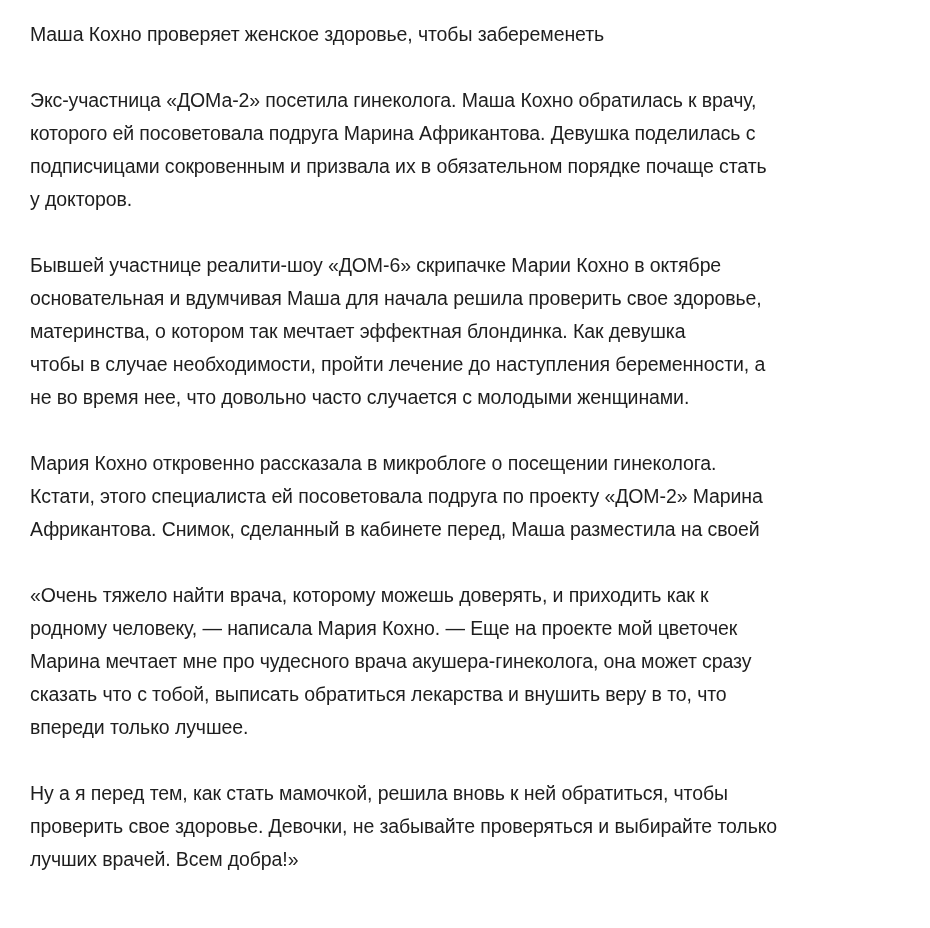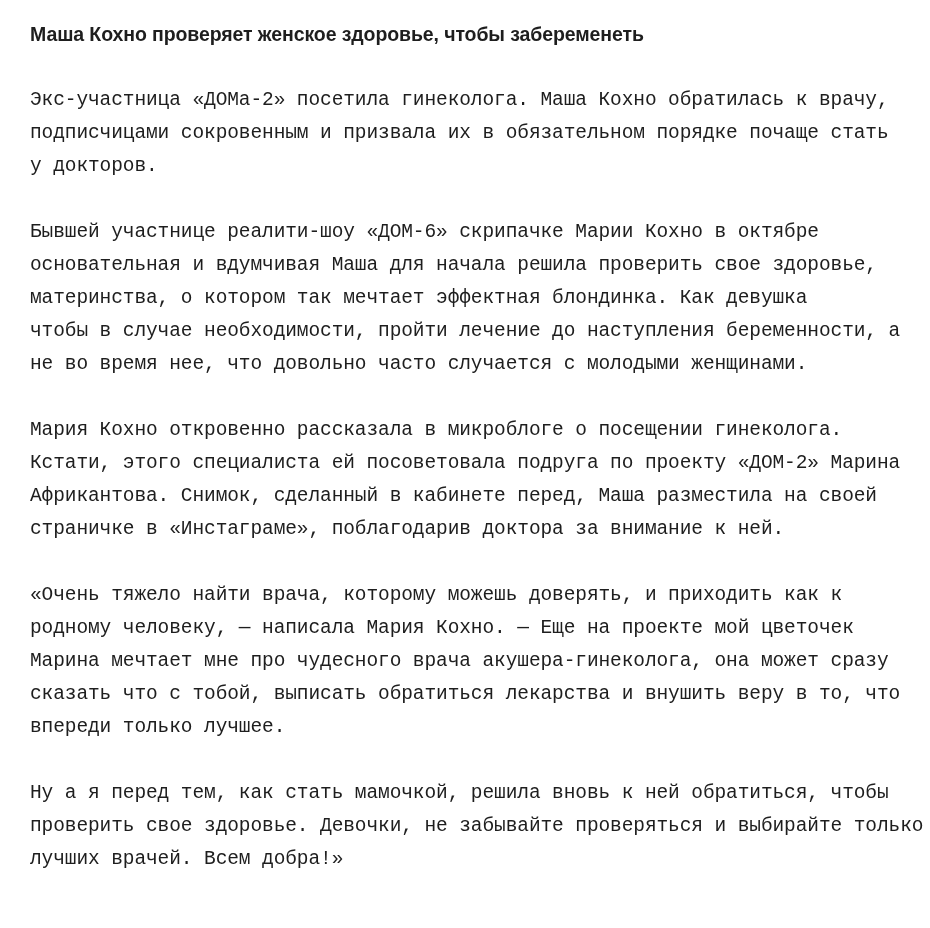--- a/index.html
+++ b/index.html
@@ -18,57 +18,56 @@
       top: 18px;
       width: 880px;
       font-family: "Liberation Sans", sans-serif;
       font-size: 19.5px;
       line-height: 33px;
       color: #1e1e1e;
       letter-spacing: -0.1px;
     }
     .title {
       margin: 0 0 33px 0;
-      font-weight: bold;
+      font-weight: normal;
       font-size: 19.5px;
     }
     .para {
       margin: 0 0 33px 0;
     }
     .line {
       display: block;
       white-space: nowrap;
-      font-family: Liberation Mono, monospace;
     }
   </style>
 </head>
 <body>
 
 <div class="article">
   <div class="title">Маша Кохно проверяет женское здоровье, чтобы забеременеть</div>
 
   <div class="para">
     <span class="line">Экс-участница «ДОМа-2» посетила гинеколога. Маша Кохно обратилась к врачу,</span>
+    <span class="line">которого ей посоветовала подруга Марина Африкантова. Девушка поделилась с</span>
     <span class="line">подписчицами сокровенным и призвала их в обязательном порядке почаще стать</span>
     <span class="line">у докторов.</span>
   </div>
 
   <div class="para">
     <span class="line">Бывшей участнице реалити-шоу «ДОМ-6» скрипачке Марии Кохно в октябре</span>
     <span class="line">основательная и вдумчивая Маша для начала решила проверить свое здоровье,</span>
     <span class="line">материнства, о котором так мечтает эффектная блондинка. Как девушка</span>
     <span class="line">чтобы в случае необходимости, пройти лечение до наступления беременности, а</span>
     <span class="line">не во время нее, что довольно часто случается с молодыми женщинами.</span>
   </div>
 
   <div class="para">
     <span class="line">Мария Кохно откровенно рассказала в микроблоге о посещении гинеколога.</span>
     <span class="line">Кстати, этого специалиста ей посоветовала подруга по проекту «ДОМ-2» Марина</span>
     <span class="line">Африкантова. Снимок, сделанный в кабинете перед, Маша разместила на своей</span>
-    <span class="line">страничке в «Инстаграме», поблагодарив доктора за внимание к ней.</span>
   </div>
 
   <div class="para">
     <span class="line">«Очень тяжело найти врача, которому можешь доверять, и приходить как к</span>
     <span class="line">родному человеку, — написала Мария Кохно. — Еще на проекте мой цветочек</span>
     <span class="line">Марина мечтает мне про чудесного врача акушера-гинеколога, она может сразу</span>
     <span class="line">сказать что с тобой, выписать обратиться лекарства и внушить веру в то, что</span>
     <span class="line">впереди только лучшее.</span>
   </div>
 

